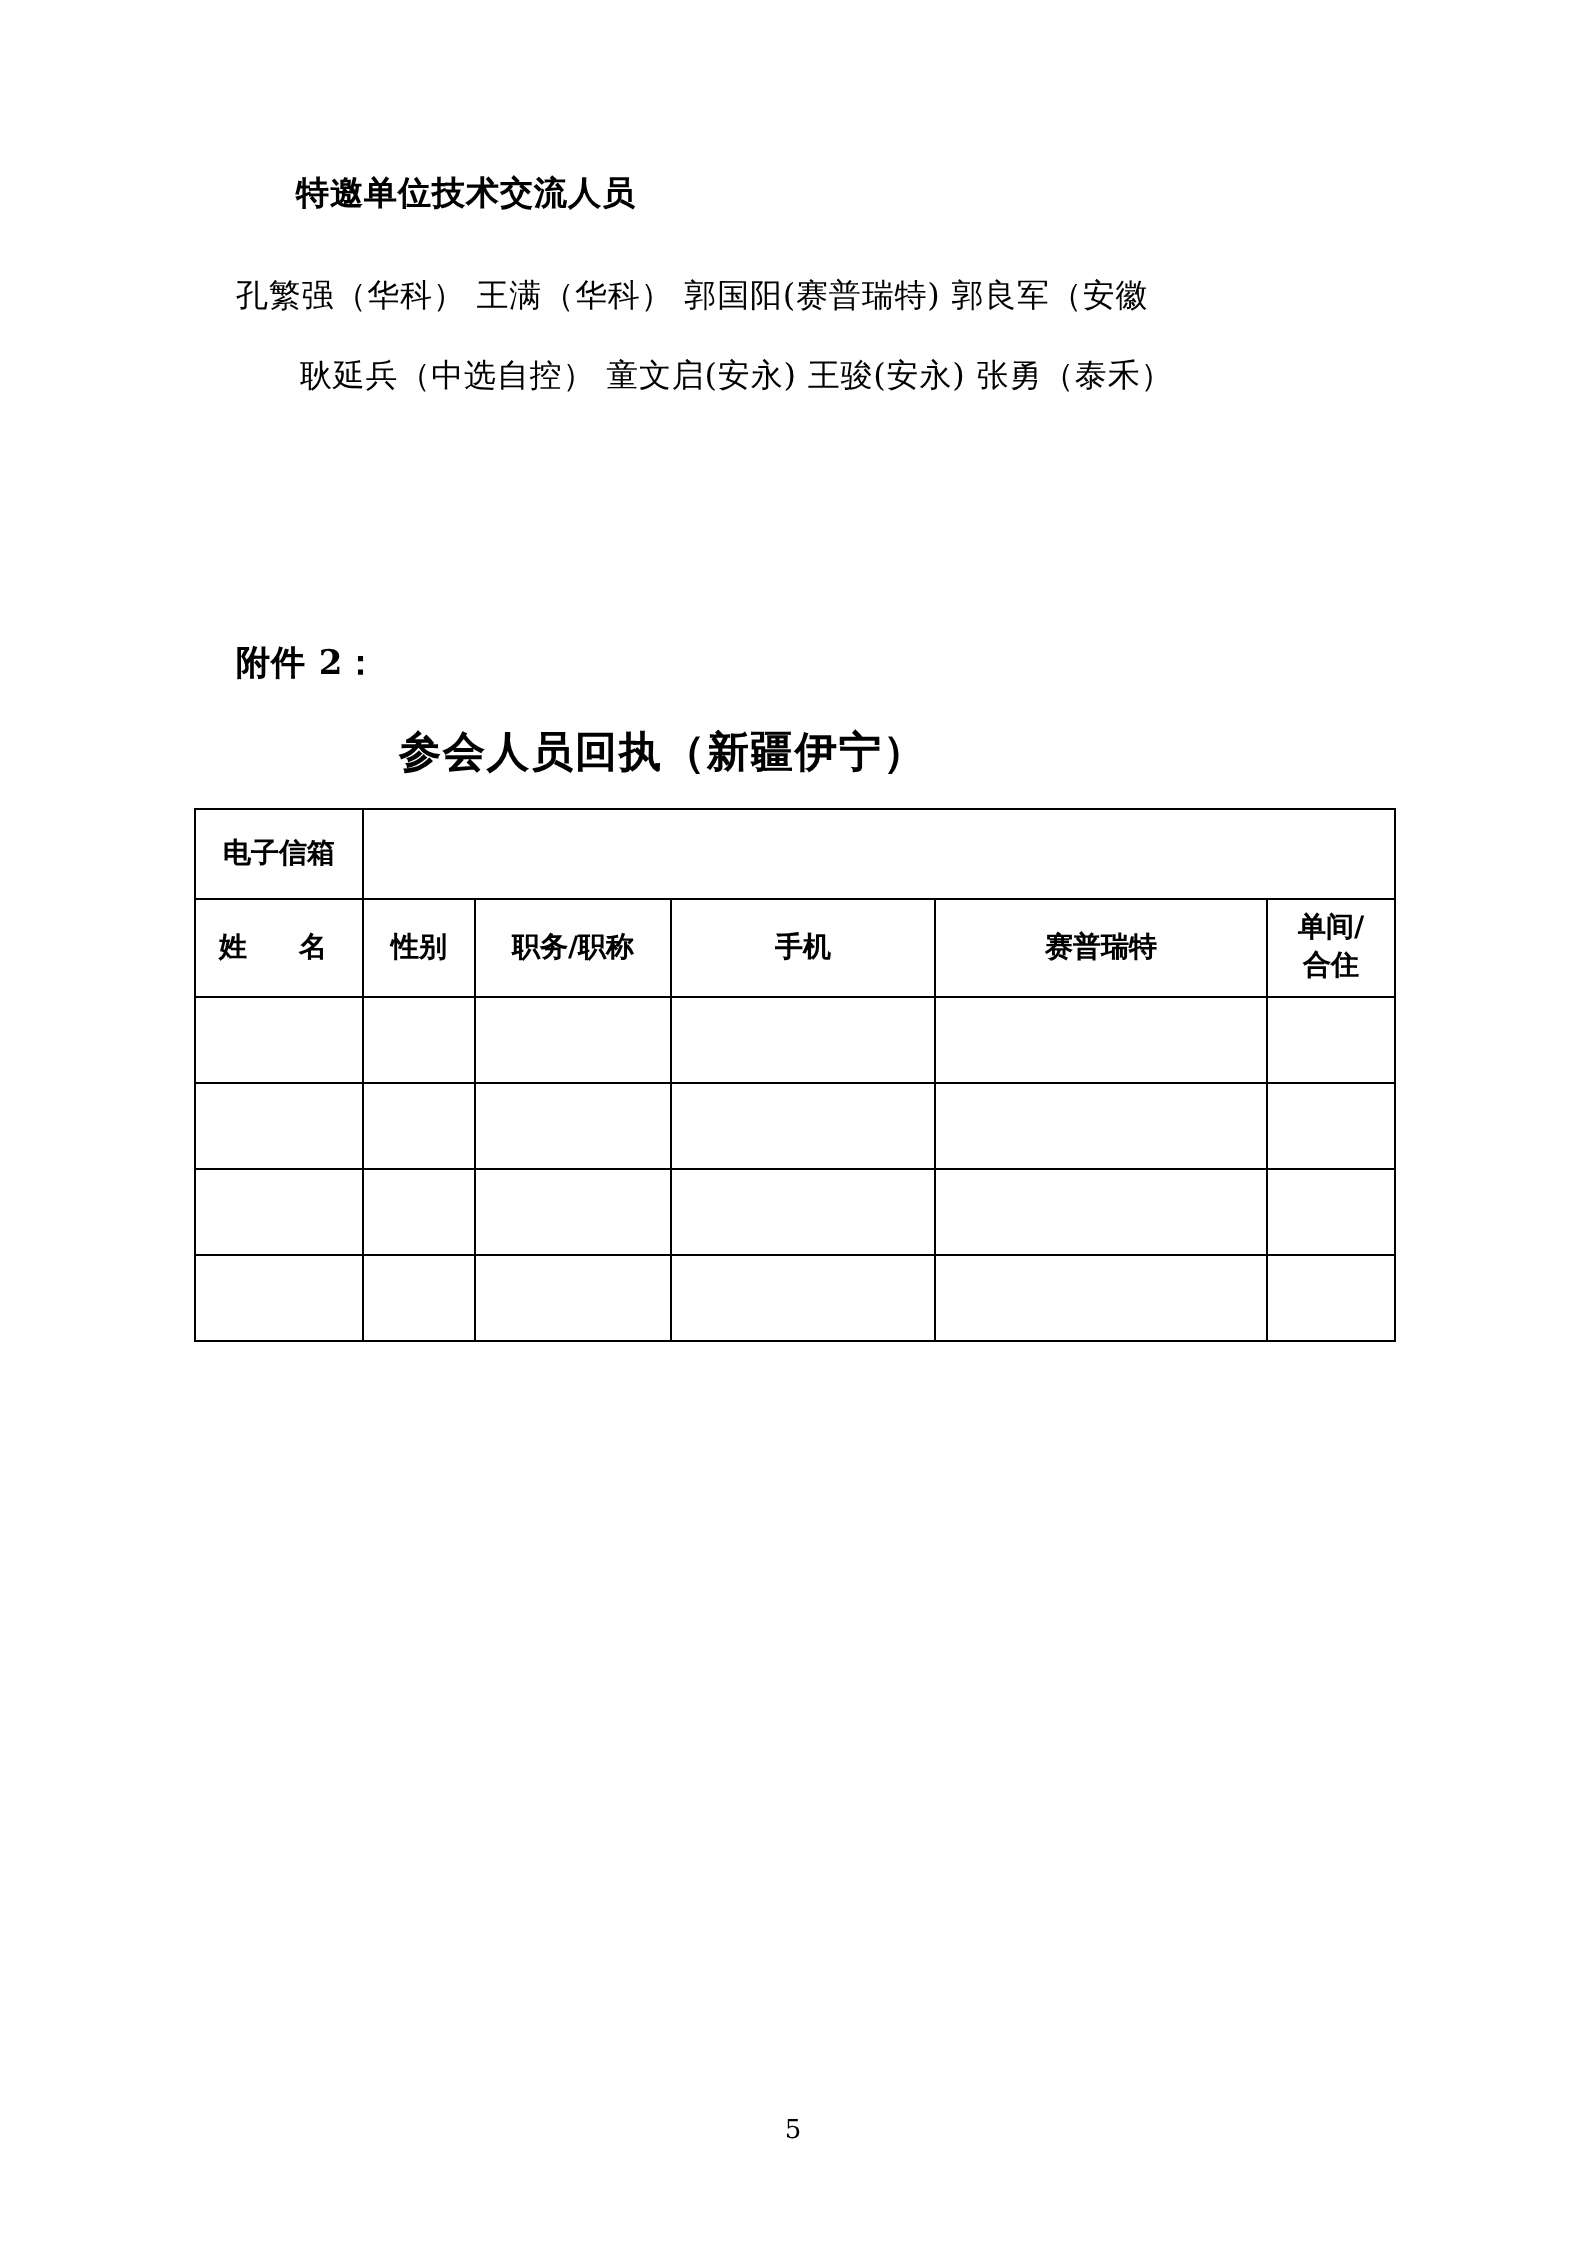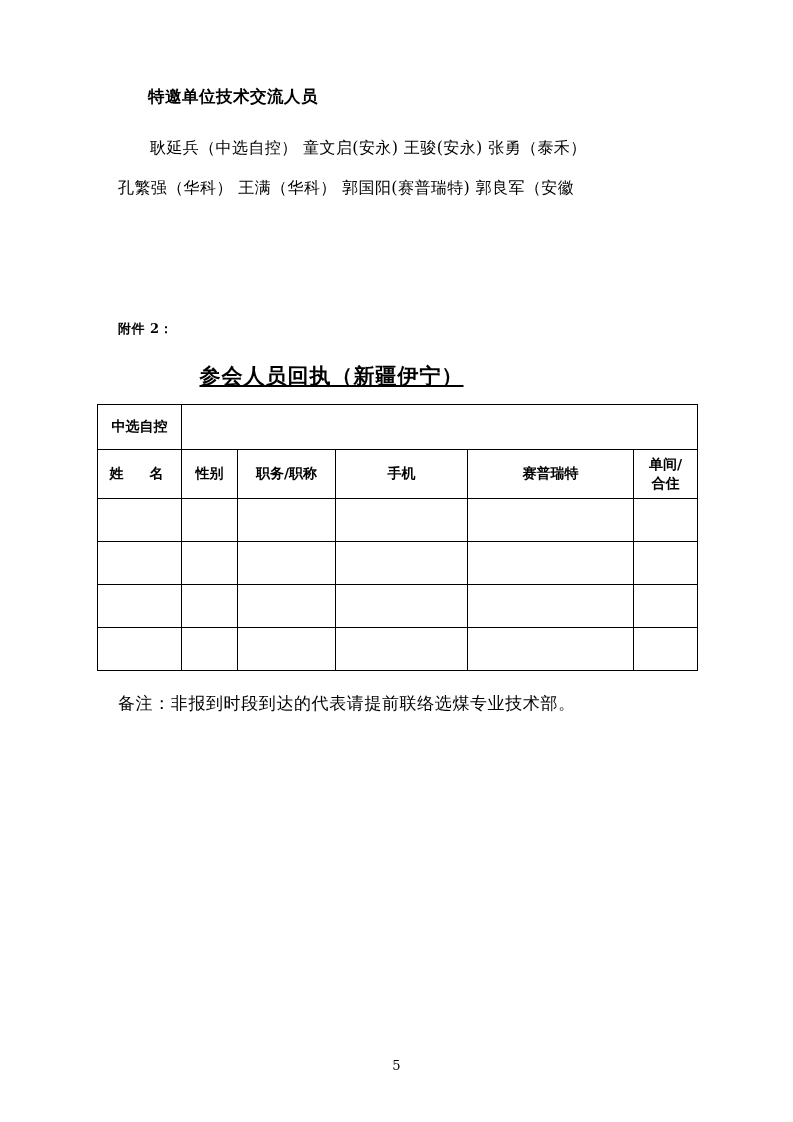--- a/index.html
+++ b/index.html
@@ -45,38 +45,37 @@
   .para .indent {
     display: inline-block;
     width: 32px;
   }
 
   
   .attach-label {
     position: absolute;
     left: 118px;
     top: 320px;
-    font-size: 13px;
+    font-size: 17px;
     font-weight: bold;
     font-family: "DejaVu Serif", "Liberation Serif", serif;
     letter-spacing: 0.5px;
   }
 
   
   .table-title {
     position: absolute;
     left: 0;
     top: 362px;
     width: 663px;
     text-align: center;
     font-size: 21px;
     font-weight: bold;
     font-family: "DejaVu Serif", "Liberation Serif", serif;
     letter-spacing: 1px;
-    text-decoration: underline;
   }
 
   
   .form-table {
     position: absolute;
     left: 97px;
     top: 404px;
     width: 600px;
     border-collapse: collapse;
     table-layout: fixed;
@@ -134,40 +133,40 @@
   }
 </style>
 </head>
 <body>
 
 <div class="page">
 
   <div class="section-heading">特邀单位技术交流人员</div>
 
   <div class="para">
+    <div>孔繁强（华科）   王满（华科）  郭国阳(赛普瑞特)   郭良军（安徽</div>
     <div><span class="indent"></span><span>耿延兵（中选自控）  童文启(安永)   王骏(安永)   张勇（泰禾）</span></div>
-    <div>孔繁强（华科）   王满（华科）  郭国阳(赛普瑞特)   郭良军（安徽</div>
   </div>
 
   <div class="attach-label">附件 2：</div>
 
   <div class="table-title">参会人员回执（新疆伊宁）</div>
 
   <table class="form-table">
     <colgroup>
       <col class="c-name">
         <col class="c-gender">
         <col class="c-title">
       <col class="c-mobile">
         <col class="c-email">
         <col class="c-room">
     </colgroup>
     <tbody>
       <tr class="row-unit">
-        <td>中选自控</td>
+        <td>电子信箱</td>
         <td colspan="5" class="unit-value"></td>
       </tr>
       <tr class="row-head">
         <td class="name-spaced">姓　名</td>
         <td>性别</td>
         <td>职务/职称</td>
         <td>手机</td>
         <td>赛普瑞特</td>
         <td class="room-label">
           <div>单间/</div>
@@ -202,17 +201,16 @@
         <td class="cell-empty"></td>
         <td class="cell-empty"></td>
         <td class="cell-empty"></td>
         <td class="cell-empty"></td>
         <td class="cell-empty"></td>
         <td class="cell-empty"></td>
       </tr>
     </tbody>
   </table>
 
-  <div class="note">备注：非报到时段到达的代表请提前联络选煤专业技术部。</div>
 
   <div class="page-number">5</div>
 
 </div>
 
 </body></html>

